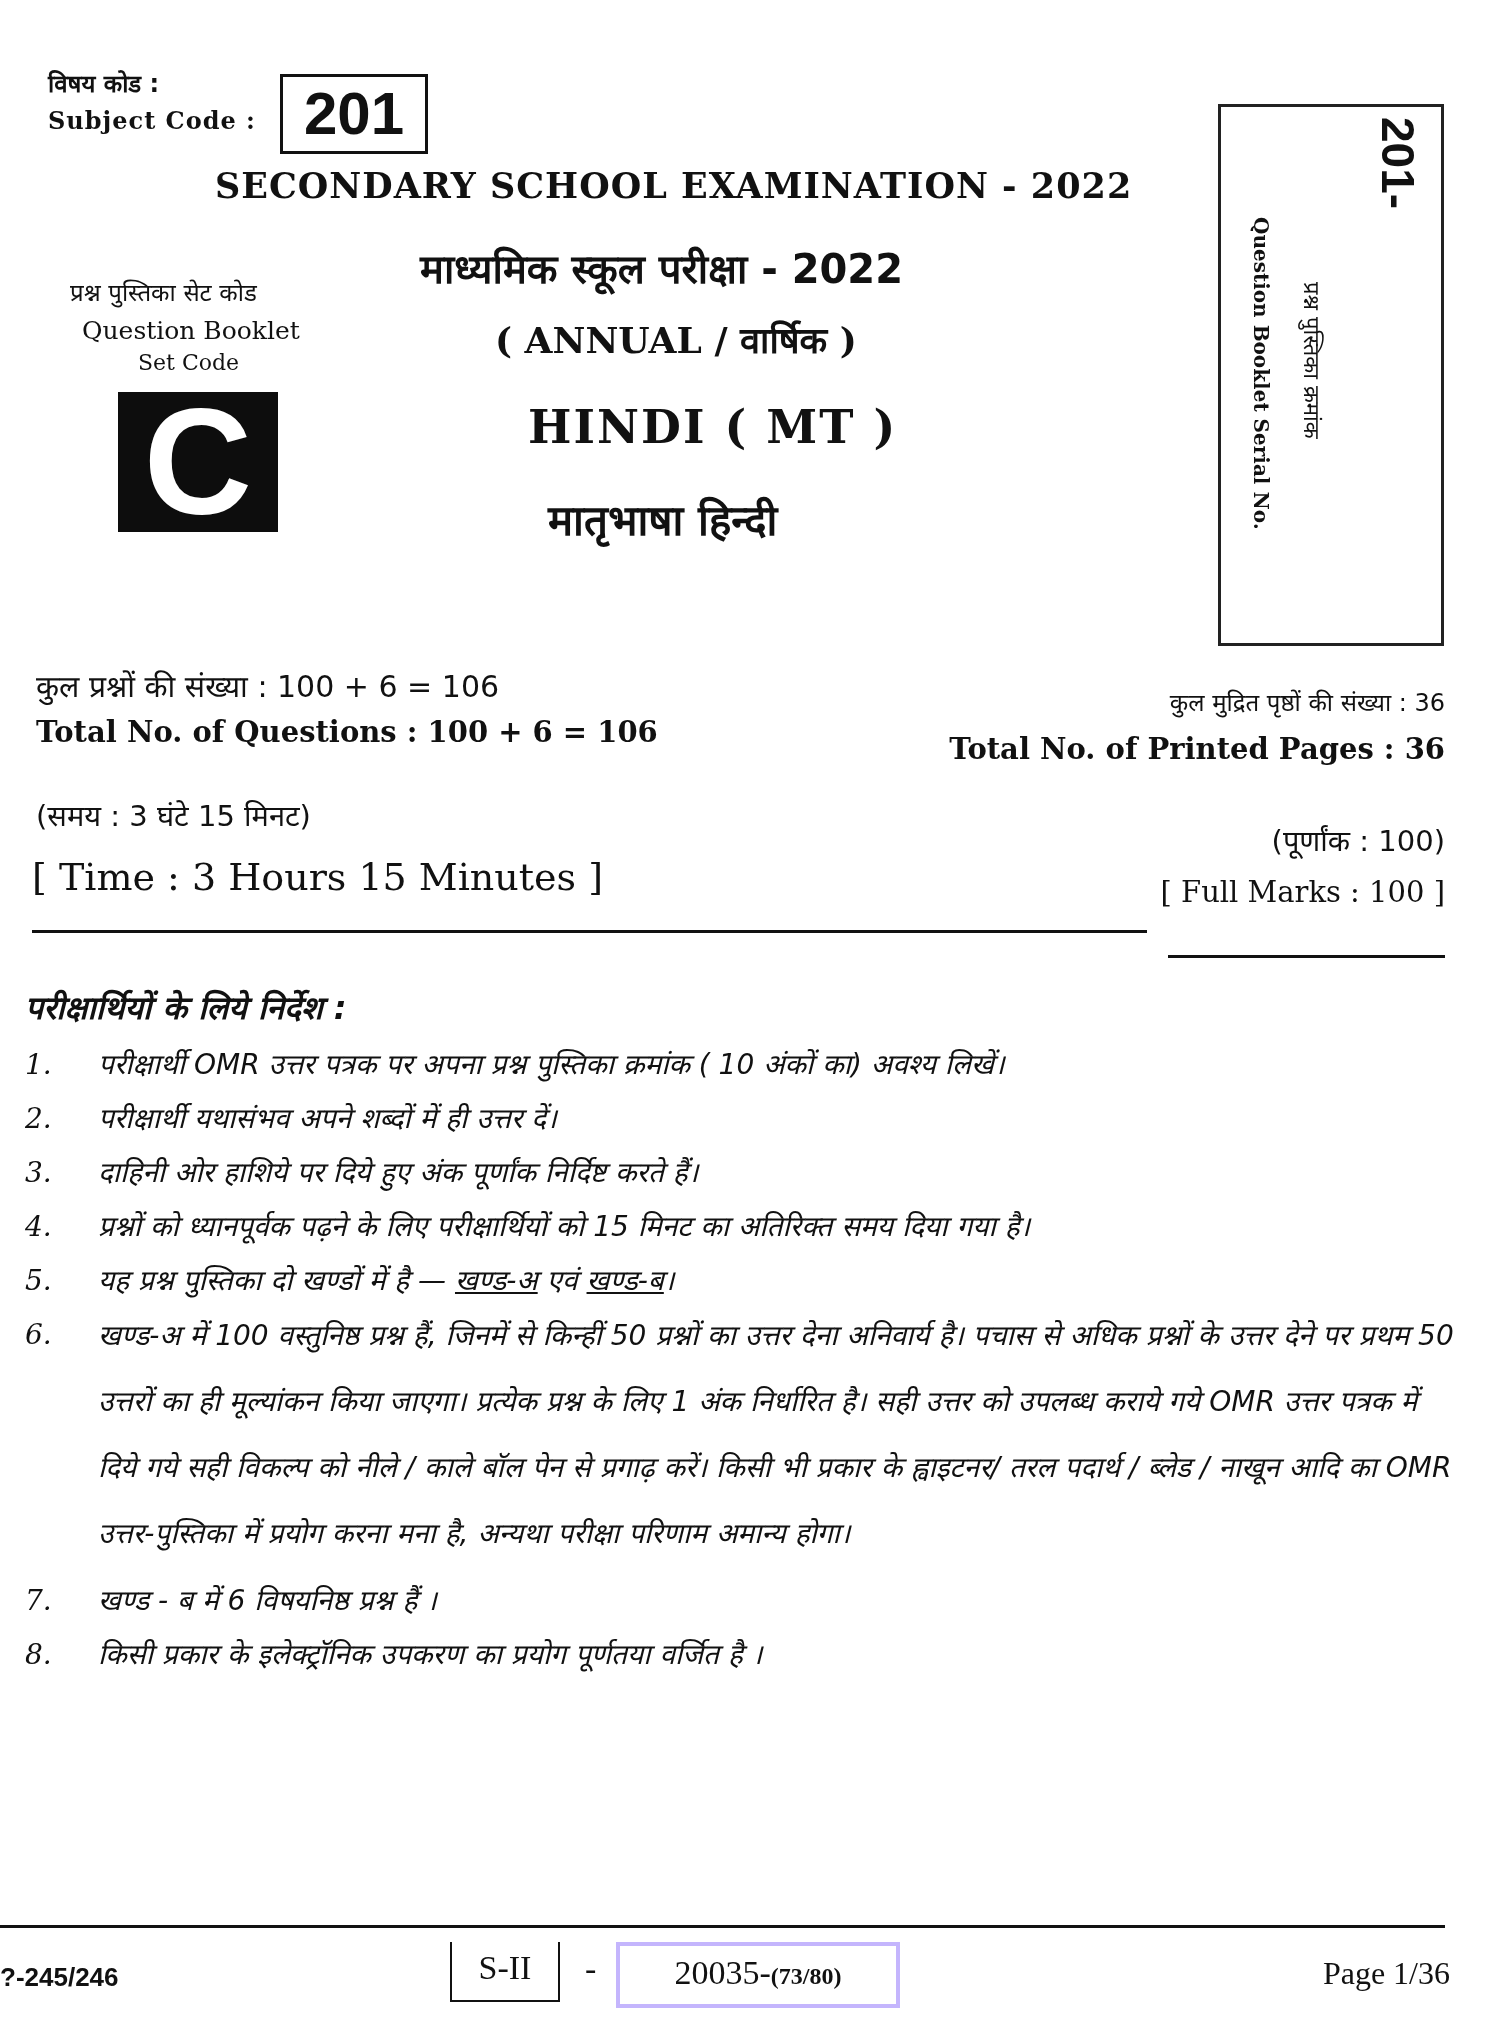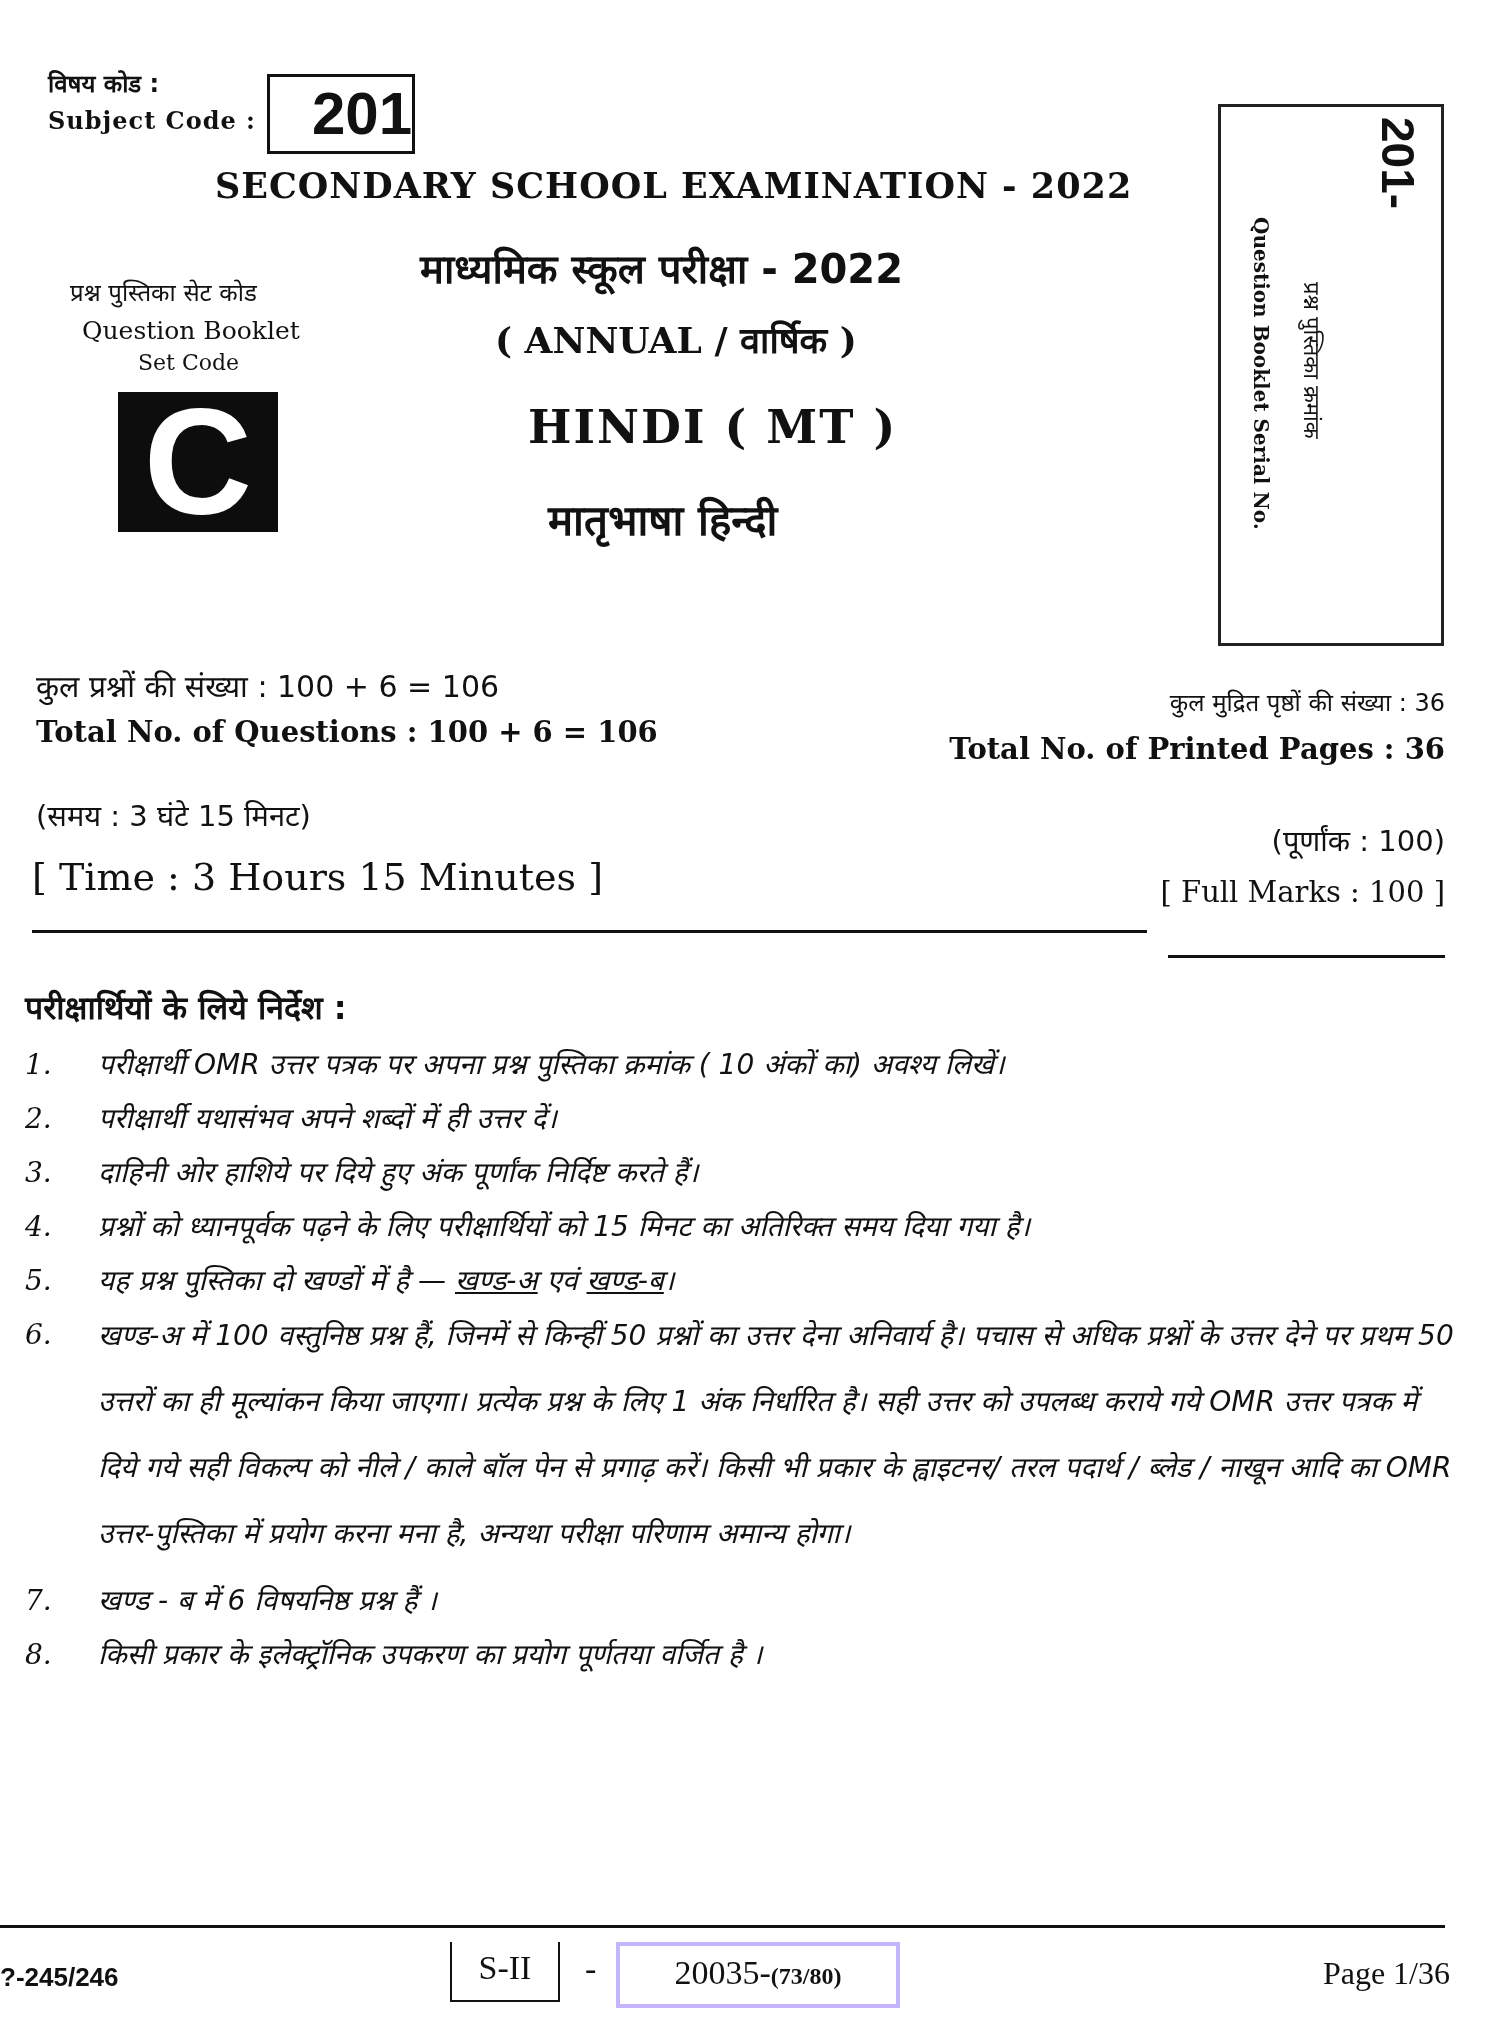--- a/index.html
+++ b/index.html
@@ -1,20 +1,20 @@
 <!DOCTYPE html>
 <html><head>
 <meta charset="utf-8">
 <style>
   html, body { margin:0; padding:0; background:#ffffff; }
   body { width:1505px; height:2034px; position:relative; overflow:hidden; color:#111; font-family:"DejaVu Serif", serif; }
   .abs { position:absolute; }
   .subj-hi { left:48px; top:66px; font-size:24px; font-weight:bold; font-family:"DejaVu Sans", sans-serif; }
   .subj-en { left:48px; top:106px; font-size:24px; font-weight:bold; letter-spacing:1px; }
-  .subj-box { left:267px; top:74px; width:142px; height:74px; border:3px solid #111; font-family:"Liberation Sans", sans-serif; font-weight:bold; font-size:60px; line-height:74px; text-align:right; }
+  .subj-box { left:280px; top:74px; width:142px; height:74px; border:3px solid #111; font-family:"Liberation Sans", sans-serif; font-weight:bold; font-size:60px; line-height:74px; text-align:center; }
   .title-en { left:215px; top:165px; font-size:35px; font-weight:bold; letter-spacing:1px; }
   .title-hi { left:420px; top:240px; font-size:40px; font-weight:bold; font-family:"DejaVu Sans", sans-serif; }
   .annual { left:495px; top:315px; font-size:36px; font-weight:bold; }
   .subject-name { left:528px; top:400px; font-size:46px; font-weight:bold; letter-spacing:2px; }
   .subject-hi { left:548px; top:490px; font-size:42px; font-weight:bold; font-family:"DejaVu Sans", sans-serif; }
   .setcode-hi { left:70px; top:275px; font-size:24px; font-family:"DejaVu Sans", sans-serif; }
   .setcode-en1 { left:82px; top:316px; font-size:25px; }
   .setcode-en2 { left:138px; top:350px; font-size:22px; }
   .setcode-box { left:118px; top:392px; width:160px; height:140px; background:#0d0d0d; color:#fff; font-family:"Liberation Sans", sans-serif; font-weight:bold; font-size:150px; line-height:140px; text-align:center; }
   .serial-box { left:1218px; top:104px; width:220px; height:536px; border:3px solid #222; }
@@ -24,21 +24,21 @@
   .meta-l1 { left:36px; top:665px; font-size:30px; font-family:"DejaVu Sans", sans-serif; }
   .meta-l2 { left:36px; top:715px; font-size:29px; font-weight:bold; }
   .meta-r1 { right:60px; top:685px; font-size:24px; font-family:"DejaVu Sans", sans-serif; }
   .meta-r2 { right:60px; top:732px; font-size:29px; font-weight:bold; }
   .time-hi { left:36px; top:795px; font-size:29px; font-family:"DejaVu Sans", sans-serif; }
   .time-en { left:32px; top:855px; font-size:38px; }
   .marks-hi { right:60px; top:820px; font-size:29px; font-family:"DejaVu Sans", sans-serif; }
   .marks-en { right:60px; top:875px; font-size:29px; }
   .rule1 { left:32px; top:930px; width:1115px; height:3px; background:#111; }
   .rule2 { left:1168px; top:955px; width:277px; height:3px; background:#111; }
-  .instr-head { left:25px; top:985px; font-size:32px; font-weight:bold; font-family:"DejaVu Sans", sans-serif; }
+  .instr-head { left:25px; top:985px; font-size:32px; font-weight:bold; font-style:italic; font-family:"DejaVu Sans", sans-serif; }
   .instr { left:0; top:1045px; width:1460px; font-family:"DejaVu Sans", sans-serif; font-style:italic; font-size:28px; }
   .item { display:flex; margin-bottom:14px; line-height:40px; }
   .num { width:98px; padding-left:25px; box-sizing:border-box; font-family:"DejaVu Serif", serif; font-style:italic; }
   .txt { flex:1; }
   .b { font-weight:normal; }
   .u { text-decoration:underline; }
   .item6 .txt { line-height:66px; margin-top:-12px; }
   .rule3 { left:0; top:1925px; width:1445px; height:3px; background:#111; }
   .foot-left { left:0; top:1962px; font-size:26px; font-weight:bold; font-family:"Liberation Sans", sans-serif; }
   .foot-box1 { left:450px; top:1942px; width:106px; height:58px; border:2px solid #111; border-top:none; font-family:"Liberation Serif", serif; font-size:34px; line-height:52px; text-align:center; }

